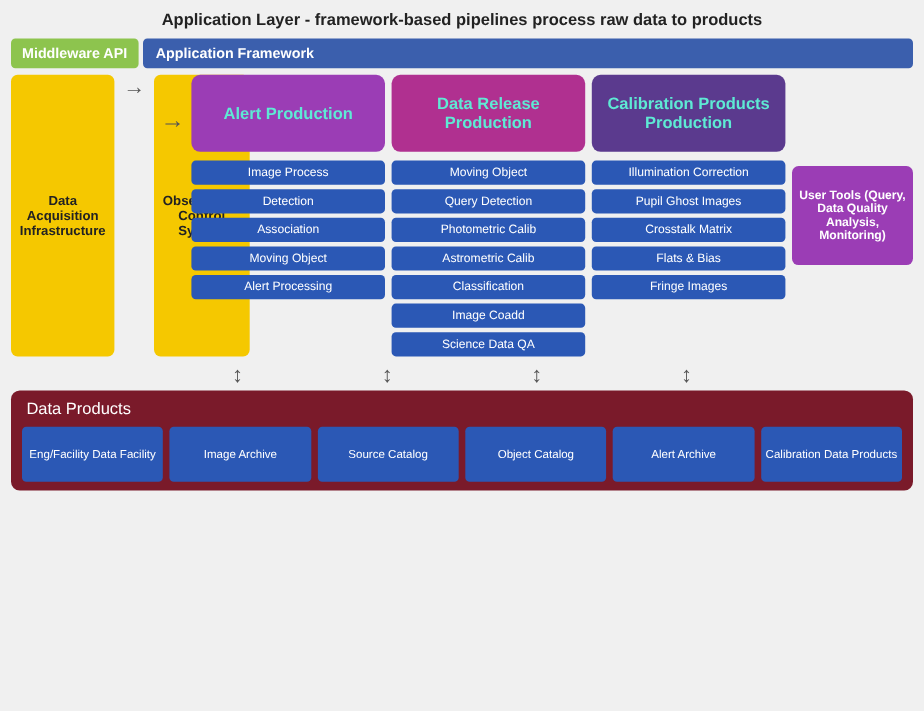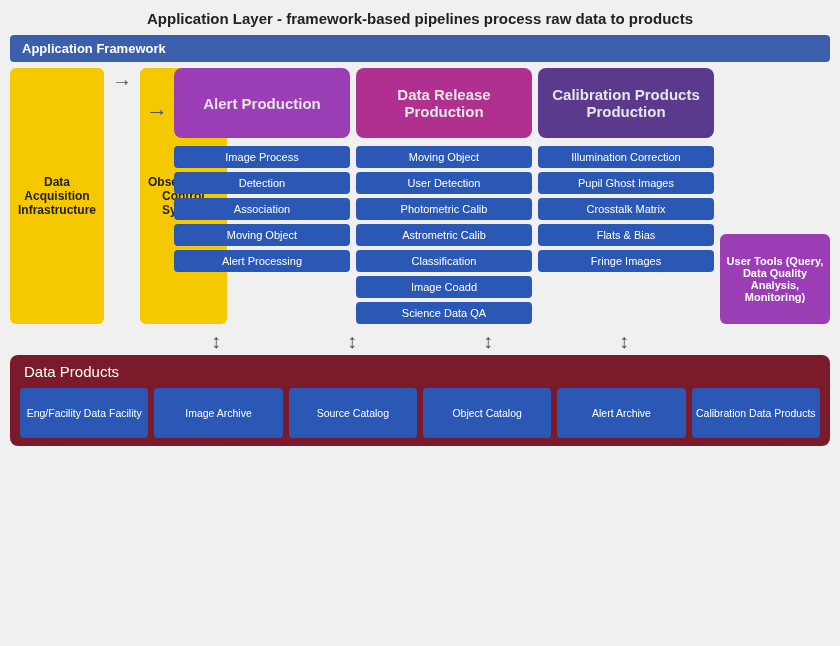--- a/index.html
+++ b/index.html
@@ -79,42 +79,42 @@
       display: flex;
       flex-direction: column;
       gap: 4px;
     }
     .pipeline-header {
       border-radius: 8px;
       padding: 10px 8px;
       text-align: center;
       font-weight: bold;
       font-size: 15px;
-      color: #e5e5e5;
+      color: #5eead4;
       margin-bottom: 4px;
       min-height: 70px;
       display: flex;
       align-items: center;
       justify-content: center;
     }
     .header-purple { background: #9b3db5; }
     .header-magenta { background: #b03090; }
     .header-darkblue { background: #5b3a8e; }
     .pipeline-item {
       background: #2b58b5;
       color: #fff;
       font-size: 11px;
       padding: 5px 8px;
       border-radius: 4px;
       text-align: center;
     }
     .right-col {
       display: flex;
       flex-direction: column;
-      justify-content: flex-end;
+      justify-content: center;
       width: 110px;
       flex-shrink: 0;
     }
     .user-tools-box {
       background: #9b3db5;
       color: #fff;
       font-size: 11px;
       font-weight: bold;
       text-align: center;
       border-radius: 6px;
@@ -153,20 +153,21 @@
       align-items: center;
       justify-content: center;
     }
   </style>
 </head>
 <body>
 
 <div class="page-title">Application Layer - framework-based pipelines process raw data to products</div>
 
 <div class="middleware-bar">
+  <div class="middleware-label">Middleware API</div>
   <div class="app-framework-label">Application Framework</div>
 </div>
 
 <div class="main-area">
 
   <div class="left-col">
     <div class="yellow-box">Data Acquisition Infrastructure</div>
     <div style="text-align:center; font-size:20px; color:#555;">→</div>
     <div class="yellow-box">Observatory Control System</div>
   </div>
@@ -182,21 +183,21 @@
       <div class="pipeline-item">Image Process</div>
       <div class="pipeline-item">Detection</div>
       <div class="pipeline-item">Association</div>
       <div class="pipeline-item">Moving Object</div>
       <div class="pipeline-item">Alert Processing</div>
     </div>
 
     <div class="pipeline-col">
       <div class="pipeline-header header-magenta">Data Release Production</div>
       <div class="pipeline-item">Moving Object</div>
-      <div class="pipeline-item">User Detection</div>
+      <div class="pipeline-item">Query Detection</div>
       <div class="pipeline-item">Photometric Calib</div>
       <div class="pipeline-item">Astrometric Calib</div>
       <div class="pipeline-item">Classification</div>
       <div class="pipeline-item">Image Coadd</div>
       <div class="pipeline-item">Science Data QA</div>
     </div>
 
     <div class="pipeline-col">
       <div class="pipeline-header header-darkblue">Calibration Products Production</div>
       <div class="pipeline-item">Illumination Correction</div>

